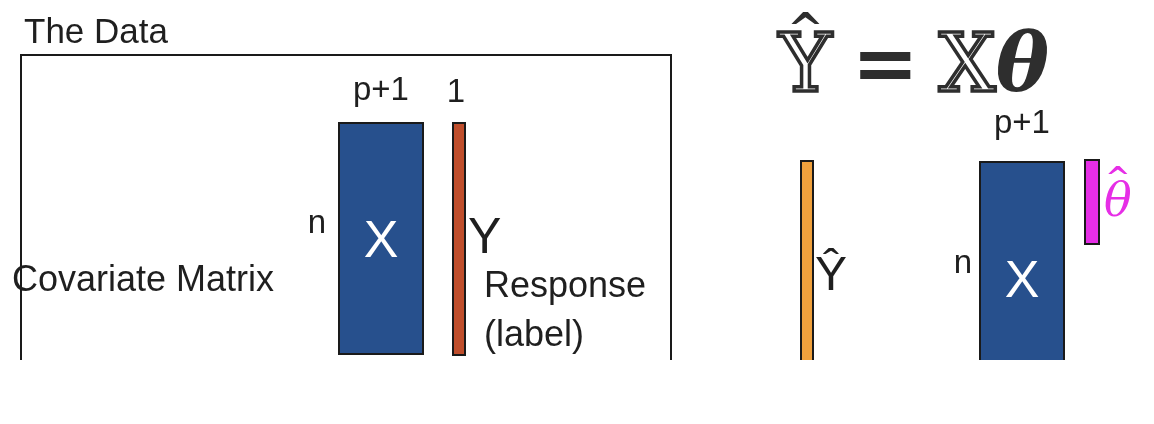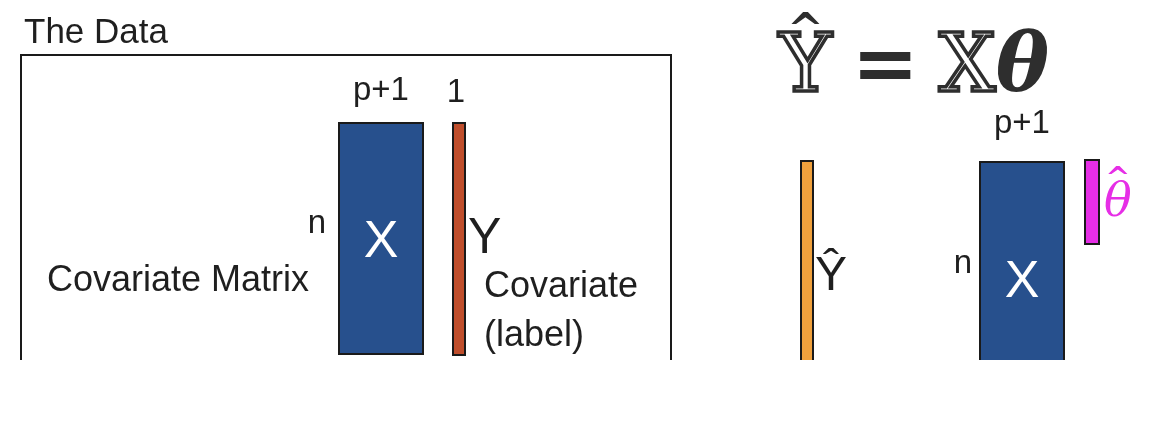--- a/index.html
+++ b/index.html
@@ -16,21 +16,21 @@
   .matrix .sym{color:#fff;font-size:52px;line-height:1;font-weight:400;}
   .matrix-left{left:338px;top:122px;width:86px;height:233px;}
   .matrix-right{left:979px;top:161px;width:86px;height:235px;}
   .red-bar{left:452px;top:122px;width:14px;height:234px;background:var(--red,#BF4E2C);}
   .orange-bar{left:800px;top:160px;width:14px;height:234px;background:var(--orange,#F0A13D);}
   .magenta-bar{left:1084px;top:159px;width:16px;height:86px;background:var(--magenta,#E62EE6);}
   .p1-left{left:338px;top:72px;width:86px;text-align:center;}
   .one-label{left:432px;top:74px;width:48px;text-align:center;}
   .n-left{left:272px;top:205px;width:54px;text-align:right;}
   .y-label{left:468px;top:211px;}
-  .cov1{left:26px;top:260px;width:304px;text-align:center;}
+  .cov1{left:12px;top:260px;width:304px;text-align:left;}
   .cov2{left:26px;top:304px;width:304px;text-align:right;}
   .resp1{left:484px;top:266px;}
   .resp2{left:484px;top:307px;margin-top:8px;}
   .p1-right{left:979px;top:105px;width:86px;text-align:center;}
   .n-right{left:928px;top:245px;width:44px;text-align:right;}
   .yhat-label{left:815px;top:250px;font-size:48px;line-height:1;}
   
   .eq{left:779px;top:23px;display:flex;align-items:baseline;
       font-family:"DejaVu Serif",serif;font-size:80px;line-height:1;color:var(--eqink,#2e2e2e);}
   .bb{position:relative;color:transparent;-webkit-text-stroke:3.5px var(--eqink,#2e2e2e);}
@@ -63,21 +63,21 @@
   <div class="abs rect matrix matrix-left">
     <span class="sym">X</span>
   </div>
 
   <div class="abs rect red-bar"></div>
 
   <div class="abs big y-label">Y</div>
 
   <div class="abs cap cov1">Covariate Matrix</div>
 
-  <div class="abs cap resp1">Covariate</div>
+  <div class="abs cap resp1">Response</div>
   <div class="abs cap resp2">(label)</div>
 
   <div class="abs eq">
     <span class="bb">
       <span class="eq-hat">^</span><span>Y</span>
     </span>
     <span class="eq-equals">=</span>
     <span class="bb">X</span>
     <span class="eq-theta">θ</span>
   </div>

